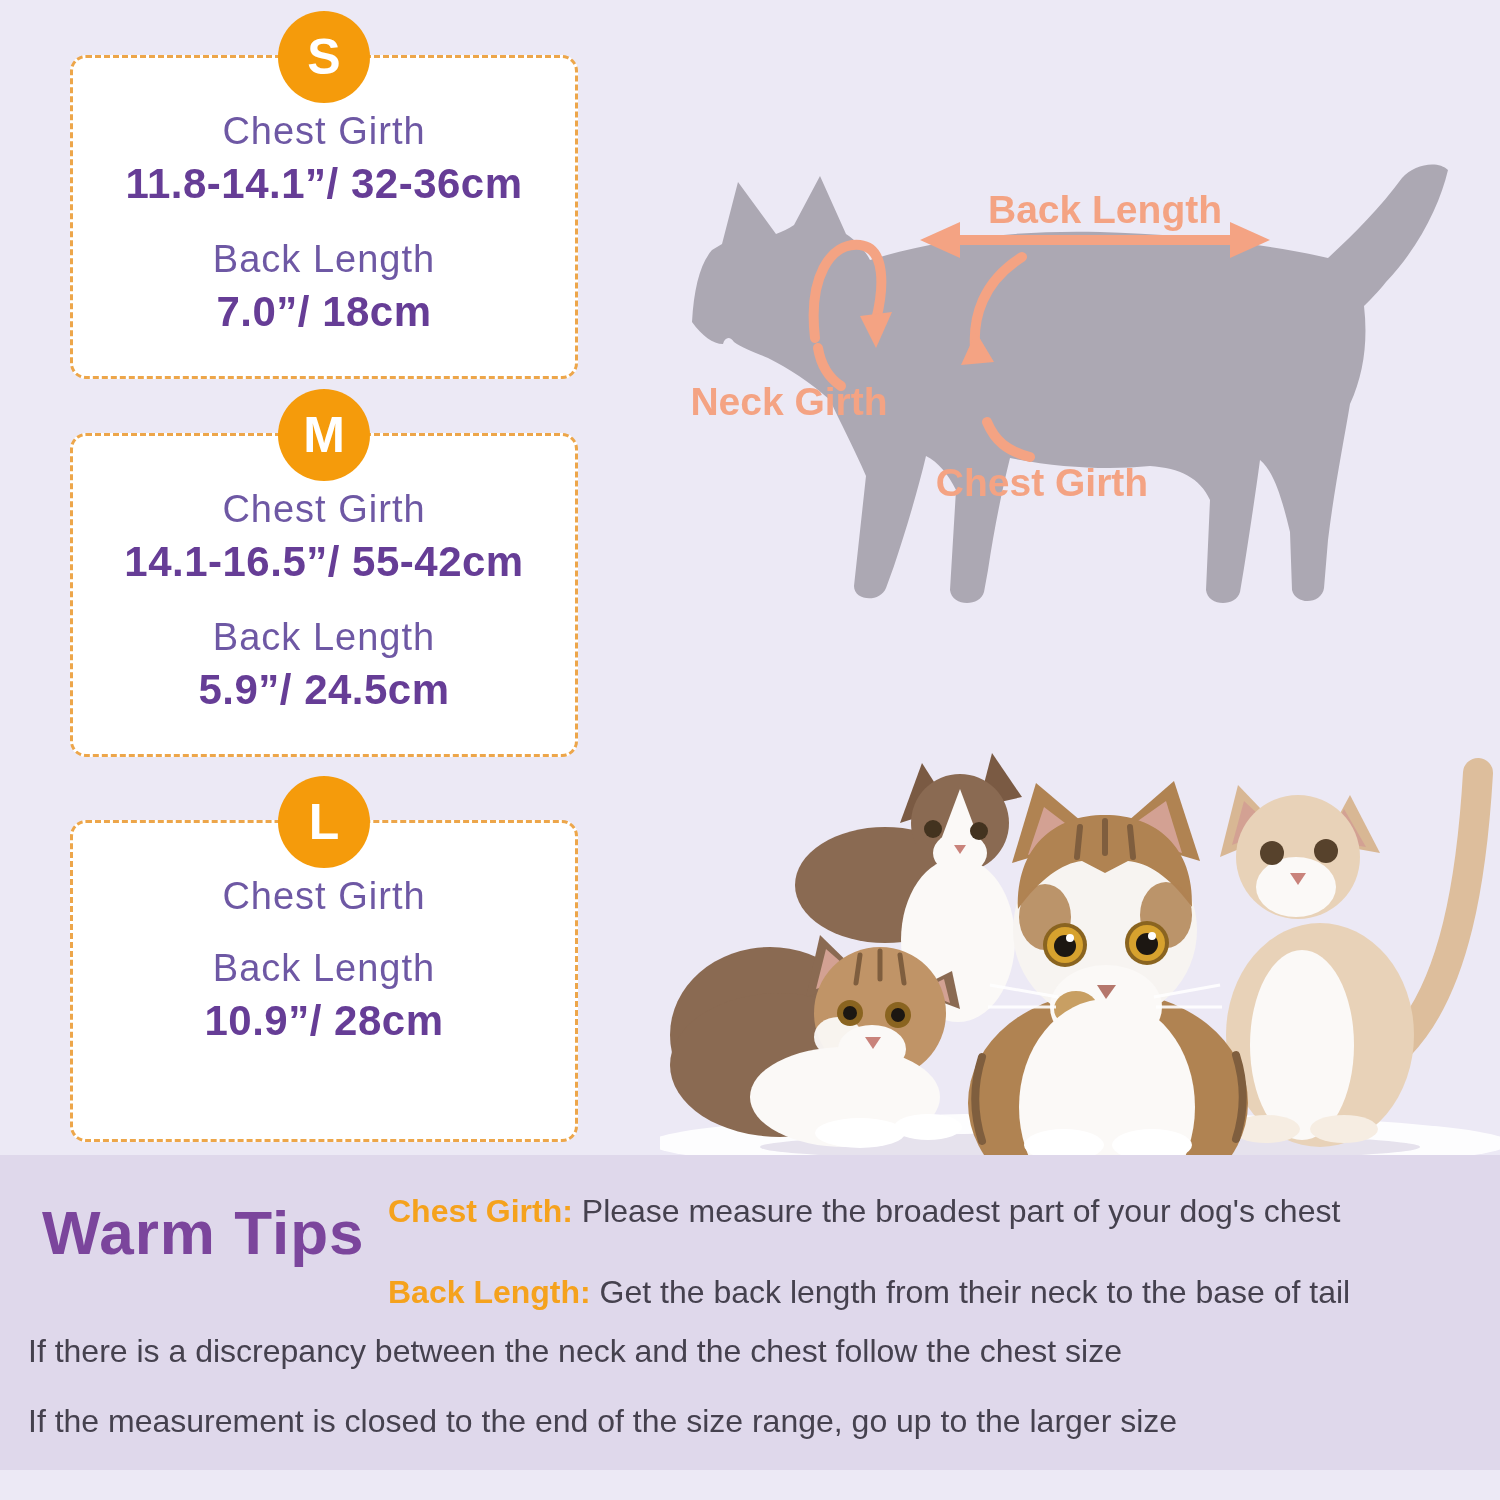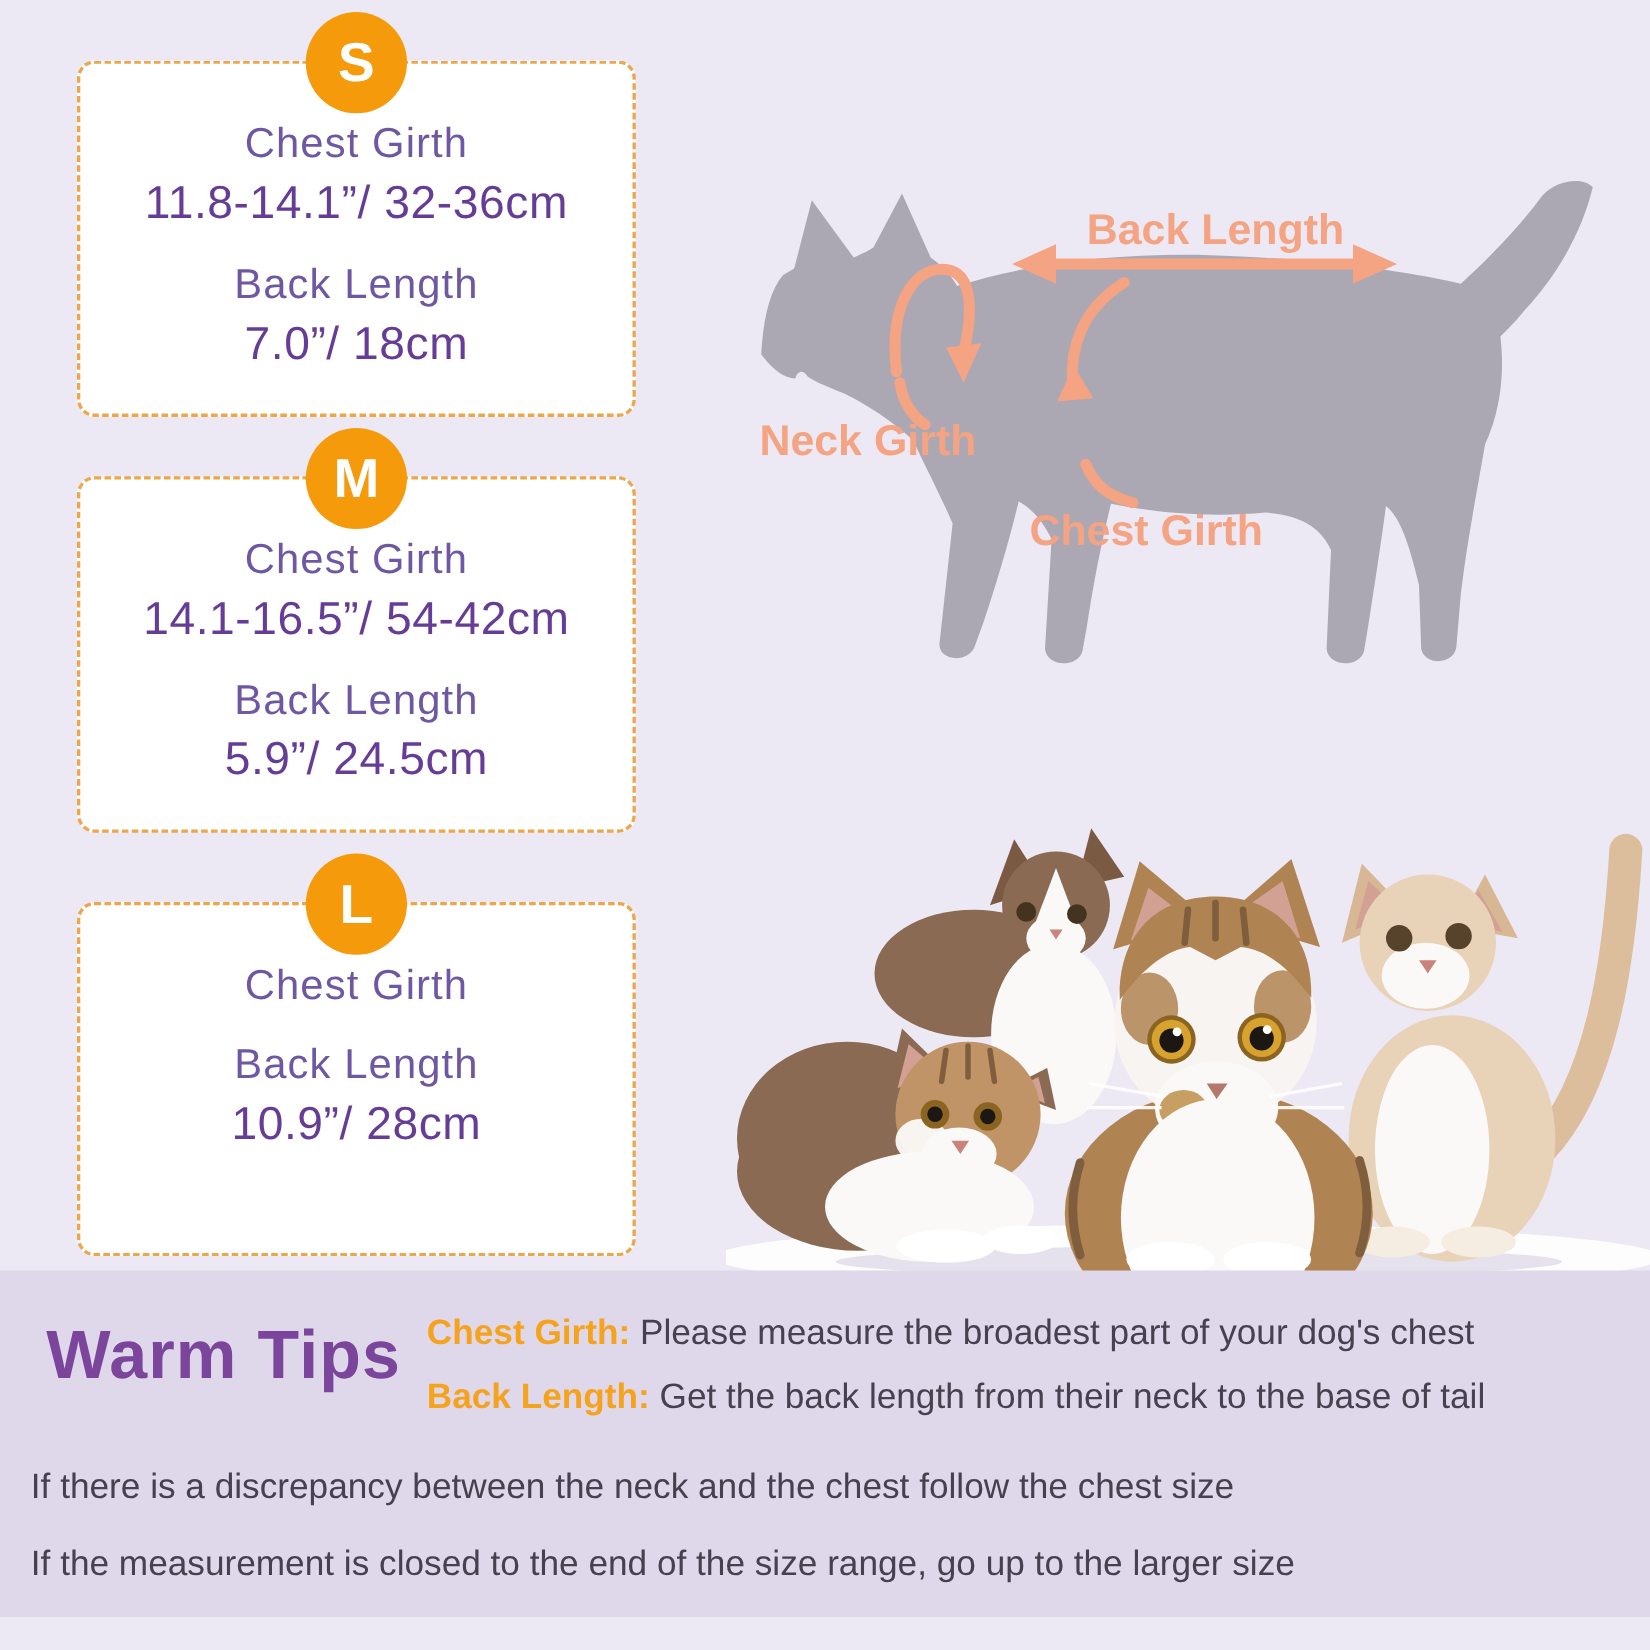--- a/index.html
+++ b/index.html
@@ -20,21 +20,21 @@
   .badge{
     position:absolute; top:-47px; left:50%; transform:translateX(-50%);
     width:92px;height:92px;border-radius:50%;
     background:#F59B0B;color:#FFFFFF;
     font-size:50px;font-weight:bold;line-height:92px;text-align:center;
   }
   .card .label{
     font-size:38px; line-height:46px; color:#6E58A4; letter-spacing:1px;
   }
   .card .value{
-    font-size:42px; line-height:52px; font-weight:normal; color:#663D96;
+    font-size:42px; line-height:52px; font-weight:bold; color:#663D96;
     margin-top:4px; letter-spacing:0.5px;
   }
   .card .label.second{margin-top:26px;}
   
   .diagram{position:absolute; left:680px; top:160px; width:800px; height:470px;}
   .diagram svg{position:absolute;left:0;top:0;}
   .dlabel{
     position:absolute; transform:translate(-50%,-50%);
     font-size:39px; font-weight:bold; color:#F4A383; white-space:nowrap;
   }
@@ -51,21 +51,21 @@
   .band .title{
     position:absolute; left:42px; top:42px;
     font-size:62px; font-weight:bold; color:#7B459C; letter-spacing:1px;
   }
   .tip-row{
     position:absolute; left:388px; font-size:32px; line-height:40px;
     color:#45414E; white-space:nowrap;
   }
   .tip-row .tip-label{color:#F5A21D; font-weight:bold;}
   .tip-row.row1{top:36px;}
-  .tip-row.row2{top:94px;}
+  .tip-row.row2{top:117px;}
   .note{
     position:absolute; left:28px; font-size:32px; line-height:40px;
     color:#45414E; white-space:nowrap;
   }
   .note.n1{top:176px;}
   .note.n2{top:246px;}
 </style>
 </head>
 <body>
 
@@ -75,21 +75,21 @@
     <div class="badge">S</div>
     <div class="label">Chest Girth</div>
     <div class="value">11.8-14.1”/ 32-36cm</div>
     <div class="label second">Back Length</div>
     <div class="value">7.0”/ 18cm</div>
   </div>
 
   <div class="card card-m">
     <div class="badge">M</div>
     <div class="label">Chest Girth</div>
-    <div class="value">14.1-16.5”/ 54-42cm</div>
+    <div class="value">14.1-16.5”/ 55-42cm</div>
     <div class="label second">Back Length</div>
     <div class="value">5.9”/ 24.5cm</div>
   </div>
 
   <div class="card card-l">
     <div class="badge">L</div>
     <div class="label">Chest Girth</div>
     <div class="label second">Back Length</div>
     <div class="value">10.9”/ 28cm</div>
   </div>

